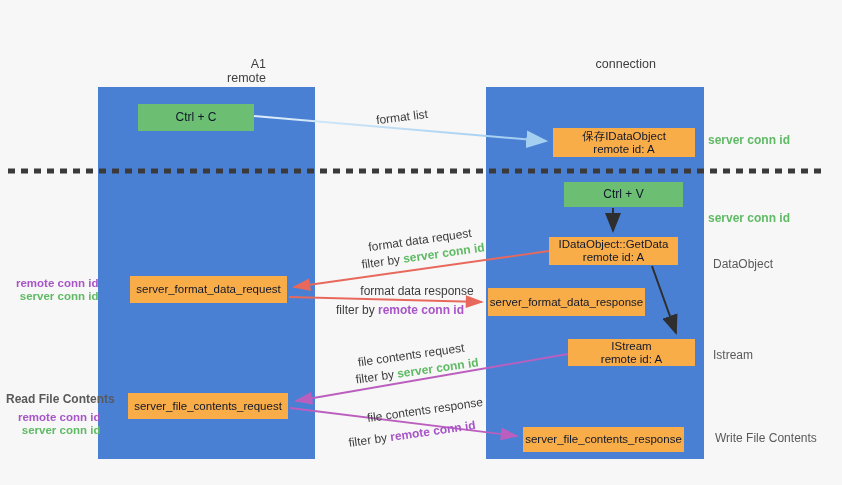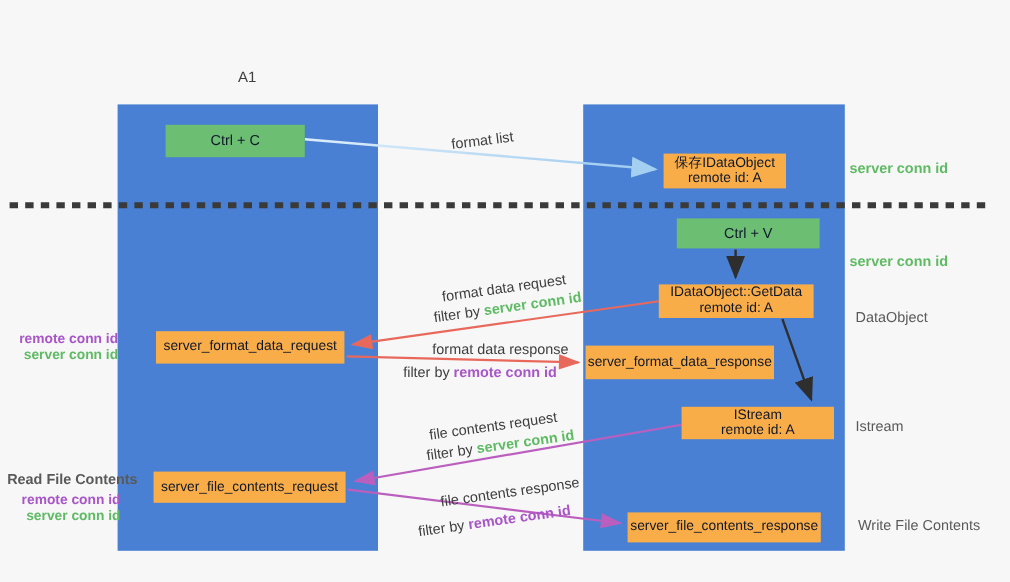--- a/index.html
+++ b/index.html
@@ -7,21 +7,21 @@
     --arrow-light-blue:#a5cff0; --arrow-red:#e8695c; --arrow-magenta:#bb5fbe; --arrow-black:#2e2e2e;
     --text-green:#5fba64; --text-purple:#a855c8; --text-gray:#595959; --text-dark:#3d3d3d; --divider:#3a3a3a;
   }
   html,body{margin:0;padding:0;background:#e9e9e9;}
   #canvas{
     position:relative; width:842px; height:485px; background:var(--background);
     font-family:"Liberation Sans", sans-serif; overflow:hidden;
   }
   .title{position:absolute; left:0; top:9px; width:816px; text-align:center;
     font-size:17px; line-height:19px; color:#3f3f3f; letter-spacing:0.5px;}
-  .lane-header{position:absolute; width:120px; text-align:center; font-size:12.5px;
+  .lane-header{position:absolute; width:120px; text-align:right; font-size:12.5px;
     line-height:14px; color:#3f3f3f;}
   #lane-header-left{left:146px; top:57px;}
   #lane-header-right{left:536px; top:57px;}
   .lane{position:absolute; top:87px; height:372px; background:var(--lane-blue); z-index:1;}
   #lane-left{left:98px; width:217px;}
   #lane-right{left:486px; width:218px;}
   svg.overlay{position:absolute; left:0; top:0; z-index:2;}
   .arr{fill:none; stroke-width:1.8px;}
   .arr.blue{stroke:url(#blueGrad); stroke-width:2px;}
   .arr.red{stroke:var(--arrow-red);}
@@ -31,21 +31,21 @@
   .head-red{fill:var(--arrow-red);}
   .head-magenta{fill:var(--arrow-magenta);}
   .head-black{fill:var(--arrow-black);}
   .divider-line{stroke:var(--divider); stroke-width:5px; stroke-dasharray:7 6;}
   .node{position:absolute; display:flex; flex-direction:column; align-items:center;
     justify-content:center; color:#0f172a; z-index:3; text-align:center;
     font-size:11.5px; line-height:13px; white-space:nowrap;}
   .node.orange{background:var(--box-orange);}
   .node.green{background:var(--box-green); font-size:12px;}
   #node-ctrl-c{left:138px; top:104px; width:116px; height:27px;}
-  #node-save-obj{left:553px; top:128px; width:102px; height:29px;justify-content:center;}
+  #node-save-obj{left:553px; top:128px; width:142px; height:29px;justify-content:center;}
   #node-ctrl-v{left:554px; top:182px; width:119px; height:25px;margin-left:10px;}
   #node-getdata{left:549px; top:237px; width:129px; height:28px;}
   #node-fmt-req{left:130px; top:276px; width:157px; height:27px;}
   #node-fmt-resp{left:488px; top:288px; width:157px; height:28px;}
   #node-istream{left:568px; top:339px; width:127px; height:27px;}
   #node-file-req{left:128px; top:393px; width:160px; height:26px;}
   #node-file-resp{left:523px; top:427px; width:161px; height:25px;}
   .side{position:absolute; font-size:12px; z-index:2; white-space:nowrap;}
   .green-bold{color:var(--text-green); font-weight:bold;}
   .purple-bold{color:var(--text-purple); font-weight:bold;}
@@ -72,22 +72,24 @@
   #lbl-fby4{left:412px; top:434px; --rot:-8deg;}
 </style>
 </head>
 <body>
 
 <div id="canvas">
 
 
   <div class="lane-header" id="lane-header-left">
     <div>A1</div>
+    <div>remote</div>
   </div>
   <div class="lane-header" id="lane-header-right">
+    <div>connection</div>
   </div>
 
   <div class="lane" id="lane-left"></div>
   <div class="lane" id="lane-right"></div>
 
   <svg class="overlay" width="842" height="485" viewBox="0 0 842 485">
     <defs>
       <linearGradient id="blueGrad" x1="0" y1="0" x2="1" y2="0">
         <stop offset="0" stop-color="#ddeefa"></stop>
         <stop offset="1" stop-color="#9ccaef"></stop>

